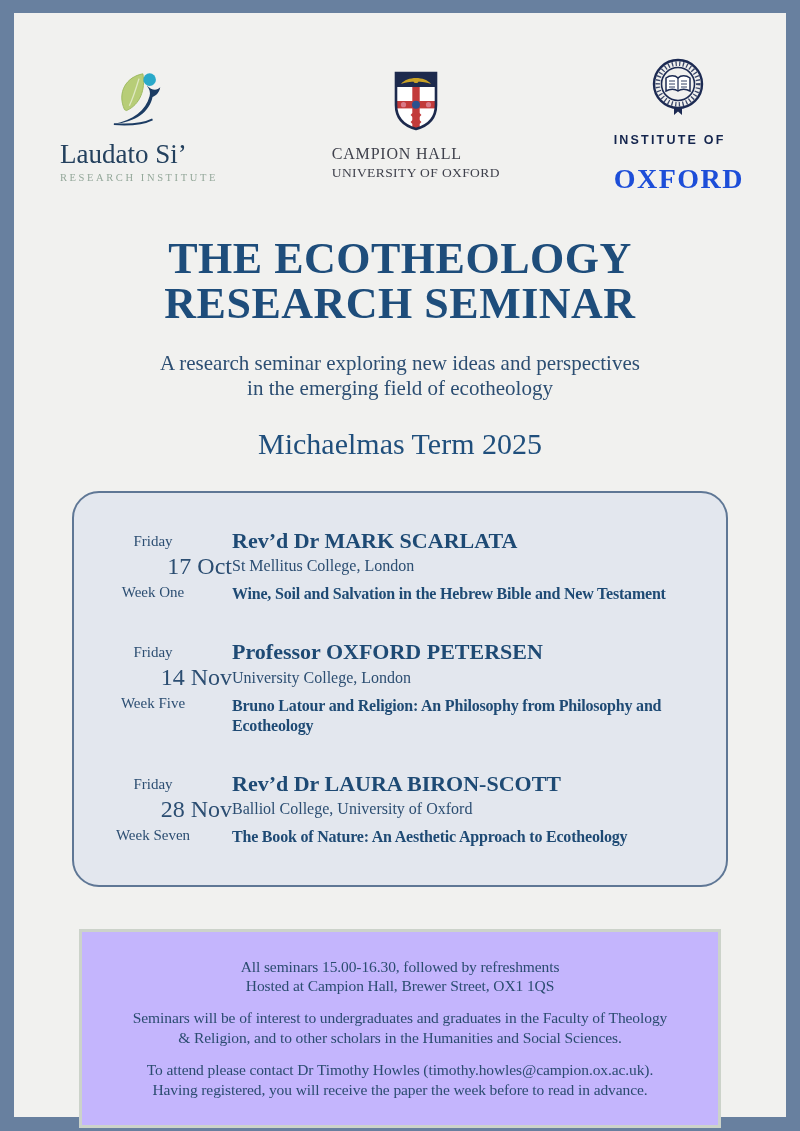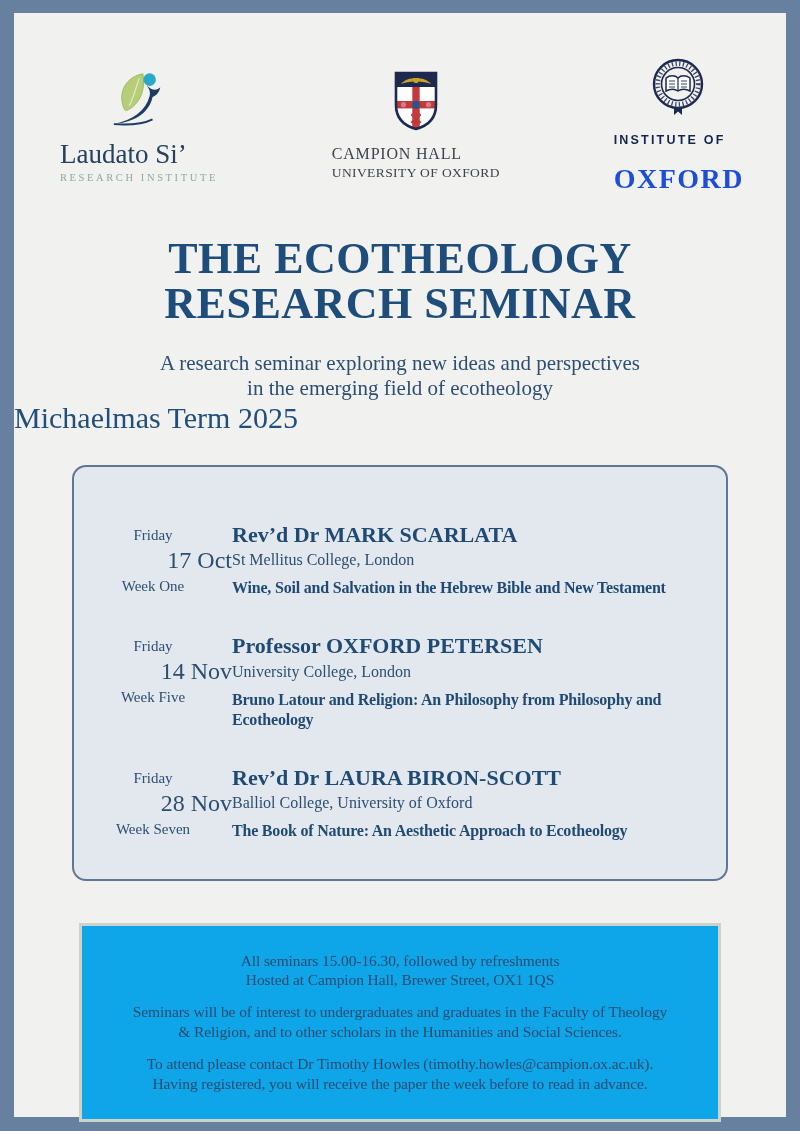--- a/index.html
+++ b/index.html
@@ -55,32 +55,33 @@
   }
   .subtitle{
     margin-top:24px;
     text-align:center;
     font-size:21px;
     color:#2c4e72;
     line-height:1.2;
     white-space:pre-line;
   }
   .term{
-    text-align:left;
+    margin-top:26px;
+    text-align:center;
     font-size:30px;
     color:#204f7c;
   }
   
   .sem-box{
     width:652px;
     margin:30px auto 15px;
     background:#e3e7ee;
     border:2.5px solid #5f7795;
-    border-radius:14px;
-    padding:56px 0 30px;
+    border-radius:27px;
+    padding:36px 0 30px;
     box-sizing:content-box;
   }
   .entry{display:flex;margin-bottom:36px;}
   .entry:last-child{margin-bottom:8px;}
   .date-col{
     width:158px;flex-shrink:0;
     text-align:center;color:#2c4e72;padding-top:4px;
   }
   .date-col .day{font-size:15px;}
   .date-col .date{font-size:24px;margin:3px 0 4px;text-align:right;}
@@ -99,21 +100,21 @@
   }
   .note{
     font-size:15px;font-style:italic;color:#2c4e72;
     margin-top:4px;letter-spacing:-0.1px;
   }
   
   .footer-box{
     width:632px;
     margin:42px auto 0;
     border:3px solid #ccd3ca;
-    background:#0ea5e9;
+    background:#c4b5fd;
     text-align:center;
     color:#2b4c70;
     padding:25px 2px 26px;
     box-sizing:content-box;
   }
   .footer-box p{
     margin:0 0 13px;
     font-size:15.5px;
     line-height:1.25;
     letter-spacing:-0.1px;

